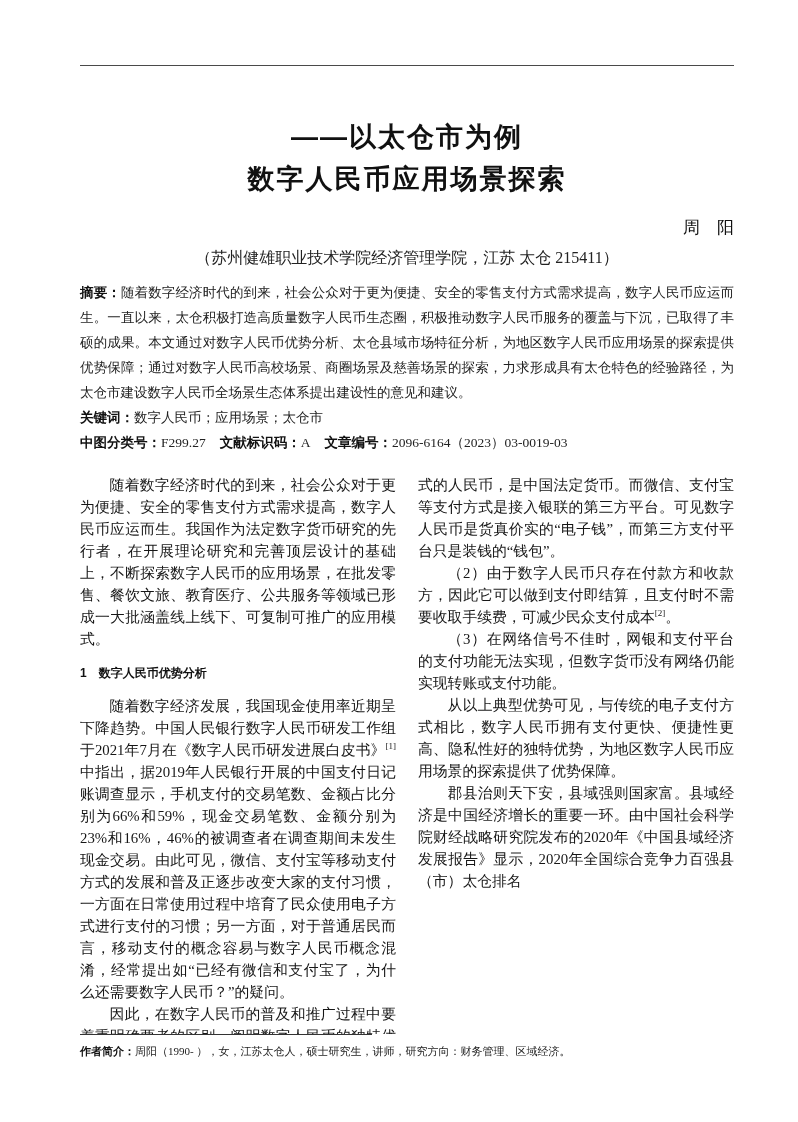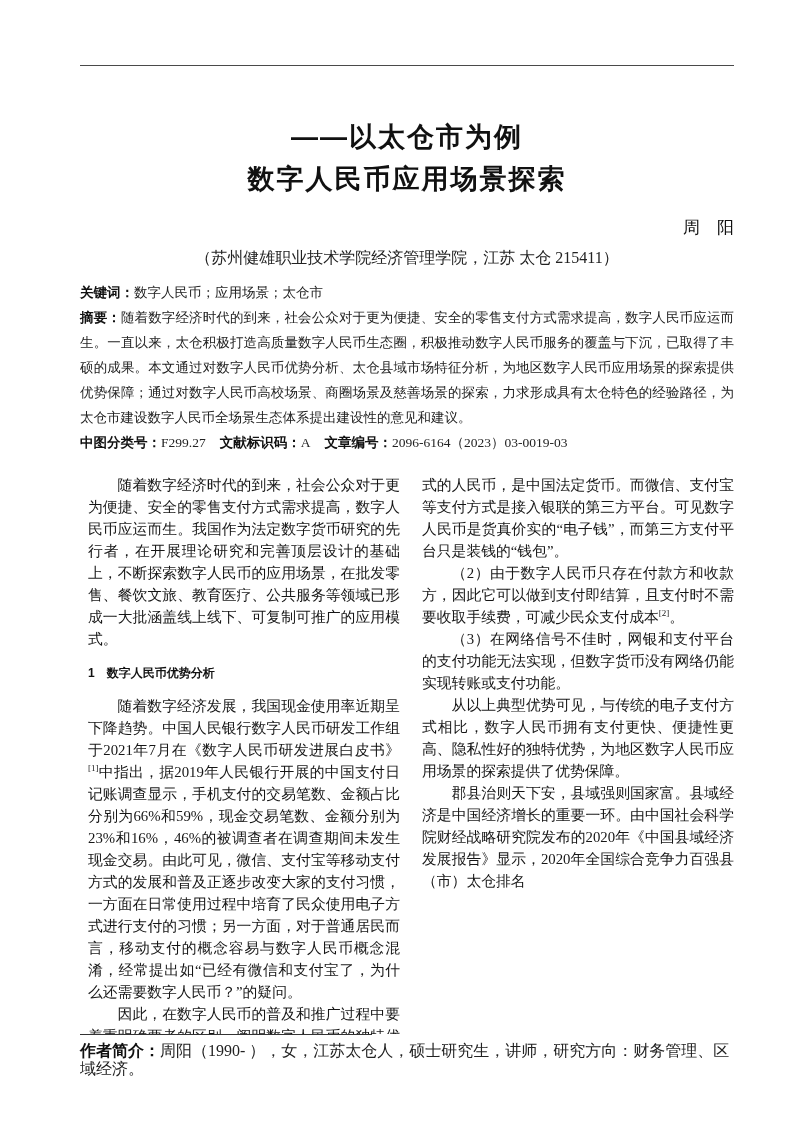--- a/index.html
+++ b/index.html
@@ -21,55 +21,55 @@
   .title { margin-top:50px; text-align:center; font-family:"Liberation Sans", sans-serif; font-weight:700; font-size:27px; line-height:42px; color:#111; letter-spacing:2px; }
   .author { margin-top:16px; text-align:right; font-size:17px; line-height:24px; color:#111; }
   .affil { margin-top:8px; text-align:center; font-size:16px; line-height:20px; color:#222; }
   
   .meta { margin-top:12px; font-size:13.5px; line-height:25px; text-align:justify; color:#222; }
   .meta p { margin:0; }
   .lbl { font-weight:700; font-family:"Liberation Sans", sans-serif; color:#111; }
   .clc-gap { display:inline-block; width:14px; }
   
   .columns {
-    position:absolute; left:88px; right:64px; top:474px; height:560px;
+    position:absolute; left:80px; right:64px; top:474px; height:560px;
     display:flex; gap:22px; overflow:hidden;
     font-size:14.8px; line-height:22px; text-align:justify; color:#161616;
   }
   .col { flex:1 1 0; min-width:0; }
   .col p { margin:0; }
   .col p.ind { text-indent:2em; }
   .sec-h {
     font-family:"Liberation Sans", sans-serif; font-weight:700; font-size:12px;
     line-height:22px; margin:12px 0 11px 0; color:#111; text-align:left;
   }
   sup.ref { font-size:9px; line-height:0; vertical-align:super; }
   
   .footnote { position:absolute; left:80px; right:64px; top:1034px; }
   .foot-rule { width:292px; border:none; border-top:1.4px solid #333; margin:0 0 7px 0; }
-  .foot-text { font-size:16px; line-height:18px; color:#222; margin:0; }
+  .foot-text { font-size:11px; line-height:18px; color:#222; margin:0; }
 </style>
 </head>
 <body>
 
 <div class="page">
 
   <hr class="hdr-rule">
 
   <div class="title">
     <div>——以太仓市为例</div>
     <div>数字人民币应用场景探索</div>
   </div>
 
   <div class="author">周　阳</div>
   <div class="affil">（苏州健雄职业技术学院经济管理学院，江苏 太仓 215411）</div>
 
   <div class="meta">
+    <p><span class="lbl">摘要：</span><span>随着数字经济时代的到来，社会公众对于更为便捷、安全的零售支付方式需求提高，数字人民币应运而生。一直以来，太仓积极打造高质量数字人民币生态圈，积极推动数字人民币服务的覆盖与下沉，已取得了丰硕的成果。本文通过对数字人民币优势分析、太仓县域市场特征分析，为地区数字人民币应用场景的探索提供优势保障；通过对数字人民币高校场景、商圈场景及慈善场景的探索，力求形成具有太仓特色的经验路径，为太仓市建设数字人民币全场景生态体系提出建设性的意见和建议。</span></p>
     <p><span class="lbl">关键词：</span><span>数字人民币；应用场景；太仓市</span></p>
-    <p><span class="lbl">摘要：</span><span>随着数字经济时代的到来，社会公众对于更为便捷、安全的零售支付方式需求提高，数字人民币应运而生。一直以来，太仓积极打造高质量数字人民币生态圈，积极推动数字人民币服务的覆盖与下沉，已取得了丰硕的成果。本文通过对数字人民币优势分析、太仓县域市场特征分析，为地区数字人民币应用场景的探索提供优势保障；通过对数字人民币高校场景、商圈场景及慈善场景的探索，力求形成具有太仓特色的经验路径，为太仓市建设数字人民币全场景生态体系提出建设性的意见和建议。</span></p>
     <p><span class="lbl">中图分类号：</span><span>F299.27</span><span class="clc-gap"></span><span class="lbl">文献标识码：</span><span>A</span><span class="clc-gap"></span><span class="lbl">文章编号：</span><span>2096-6164（2023）03-0019-03</span></p>
   </div>
 
   <div class="columns">
     <div class="col">
       <p class="ind">随着数字经济时代的到来，社会公众对于更为便捷、安全的零售支付方式需求提高，数字人民币应运而生。我国作为法定数字货币研究的先行者，在开展理论研究和完善顶层设计的基础上，不断探索数字人民币的应用场景，在批发零售、餐饮文旅、教育医疗、公共服务等领域已形成一大批涵盖线上线下、可复制可推广的应用模式。</p>
       <h2 class="sec-h">1　数字人民币优势分析</h2>
       <p class="ind"><span>随着数字经济发展，我国现金使用率近期呈下降趋势。中国人民银行数字人民币研发工作组于2021年7月在《数字人民币研发进展白皮书》</span><sup class="ref">[1]</sup><span>中指出，据2019年人民银行开展的中国支付日记账调查显示，手机支付的交易笔数、金额占比分别为66%和59%，现金交易笔数、金额分别为23%和16%，46%的被调查者在调查期间未发生现金交易。由此可见，微信、支付宝等移动支付方式的发展和普及正逐步改变大家的支付习惯，一方面在日常使用过程中培育了民众使用电子方式进行支付的习惯；另一方面，对于普通居民而言，移动支付的概念容易与数字人民币概念混淆，经常提出如“已经有微信和支付宝了，为什么还需要数字人民币？”的疑问。</span></p>
       <p class="ind">因此，在数字人民币的普及和推广过程中要着重明确两者的区别，阐明数字人民币的独特优势，打消居民疑惑：</p>
 

